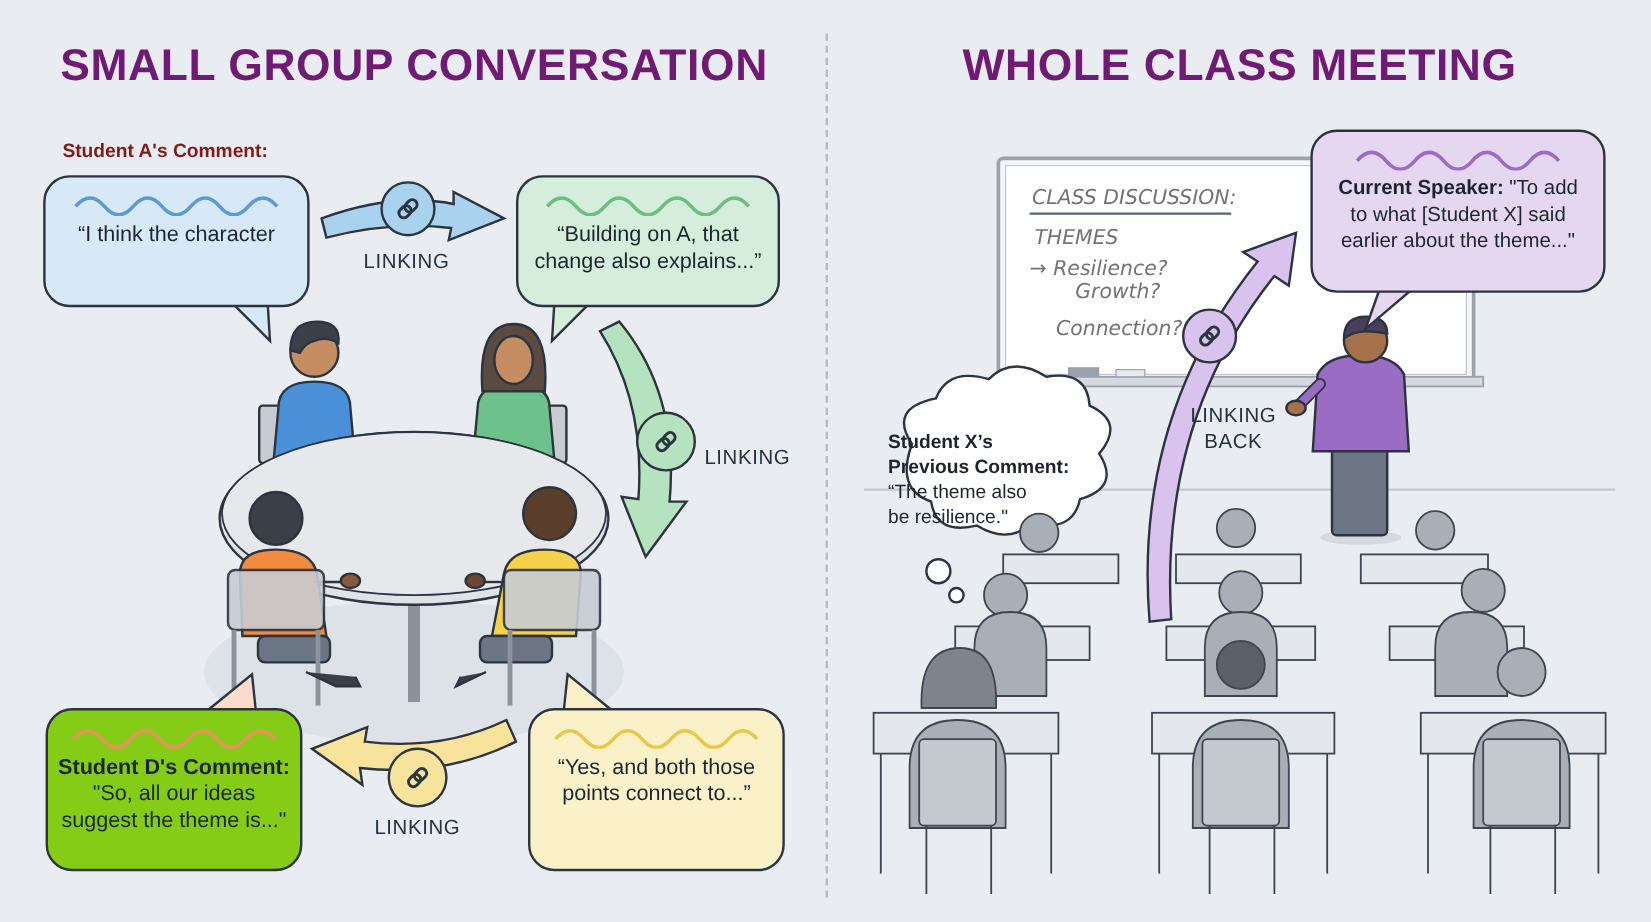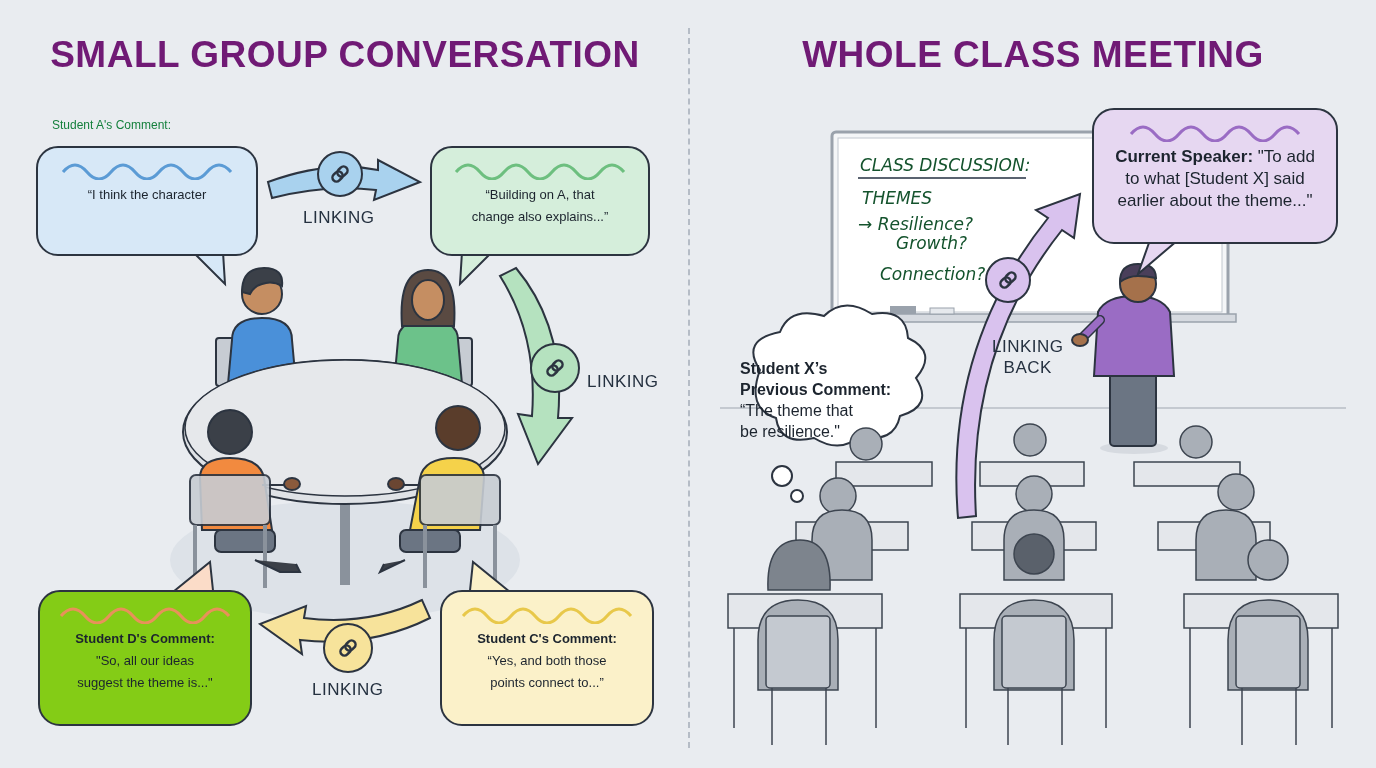--- a/index.html
+++ b/index.html
@@ -14,36 +14,36 @@
     position: absolute; top: 34px;
     font-size: 37px; font-weight: bold; letter-spacing: 0.5px;
     color: #701a75;
     text-align: center;
   }
   .divider {
     position: absolute; left: 688px; top: 28px; bottom: 20px;
     border-left: 2px dashed #b5bcc6;
   }
   .comment-label {
-    position: absolute; font-weight: normal; font-size: 12px; color: #15803d;
+    position: absolute; font-weight: bold; font-size: 16px; color: #7f1d1d;
   }
   .bubble {
     position: absolute; border: 2px solid #2c3440; border-radius: 22px;
     box-sizing: border-box; text-align: center;
-    font-size: 13px; line-height: 22px; color: #1c242e;
+    font-size: 18px; line-height: 22px; color: #1c242e;
   }
   .bubble .wave { display: block; margin: 10px auto 4px; }
   .bubble b { font-weight: bold; }
   .link-text {
     position: absolute; font-size: 17px; color: #253140; letter-spacing: 0.5px;
   }
   svg.layer { position: absolute; left: 0; top: 0; }
   .board-text {
     position: absolute; font-family: "DejaVu Sans", sans-serif; font-style: italic;
-    color: #14532d; font-size: 17px;
+    color: #737373; font-size: 17px;
   }
 </style>
 </head>
 <body>
 
 <div class="panel-title" style="left:40px; width:610px;">SMALL GROUP CONVERSATION</div>
 <div class="panel-title" style="left:728px; width:610px;">WHOLE CLASS MEETING</div>
 <div class="divider"></div>
 
 <svg class="layer" width="1376" height="768">
@@ -232,21 +232,20 @@
   <div style="font-weight:bold;">Student D's Comment:</div>
   <div>"So, all our ideas</div>
   <div>suggest the theme is..."</div>
 </div>
 <div class="link-text" style="left:312px; top:680px;">LINKING</div>
 
 <div class="bubble" style="left:440px; top:590px; width:214px; height:136px; background:#fbf1c9;">
   <svg class="wave" width="176" height="22">
       <path d="M4,14 q12,-14 24,0 t24,0 t24,0 t24,0 t24,0 t24,0 t24,0" fill="none" stroke="#e8c84a" stroke-width="3"></path>
     </svg>
-  <div style="font-weight:bold;">Student C's Comment:</div>
   <div>“Yes, and both those</div>
   <div>points connect to...”</div>
 </div>
 
 <div class="board-text" style="left:860px; top:155px;">CLASS DISCUSSION:</div>
 <div class="board-text" style="left:862px; top:188px;">THEMES</div>
 <div class="board-text" style="left:858px; top:214px;">→ Resilience?</div>
 <div class="board-text" style="left:880px; top:233px;margin-left:16px;">Growth?</div>
 <div class="board-text" style="left:880px; top:264px;">Connection?</div>
 
@@ -260,15 +259,15 @@
 </div>
 
 <div class="link-text" style="left:992px; top:336px; text-align:center; line-height:21px;">
   <div>LINKING</div>
   <div>BACK</div>
 </div>
 
 <div style="position:absolute; left:740px; top:358px; width:180px; text-align:left; font-size:16px; line-height:21px; color:#1c242e;">
   <div style="font-weight:bold;">Student X’s</div>
   <div style="font-weight:bold;">Previous Comment:</div>
-  <div>“The theme that</div>
+  <div>“The theme also</div>
   <div>be resilience."</div>
 </div>
 
 </body></html>

